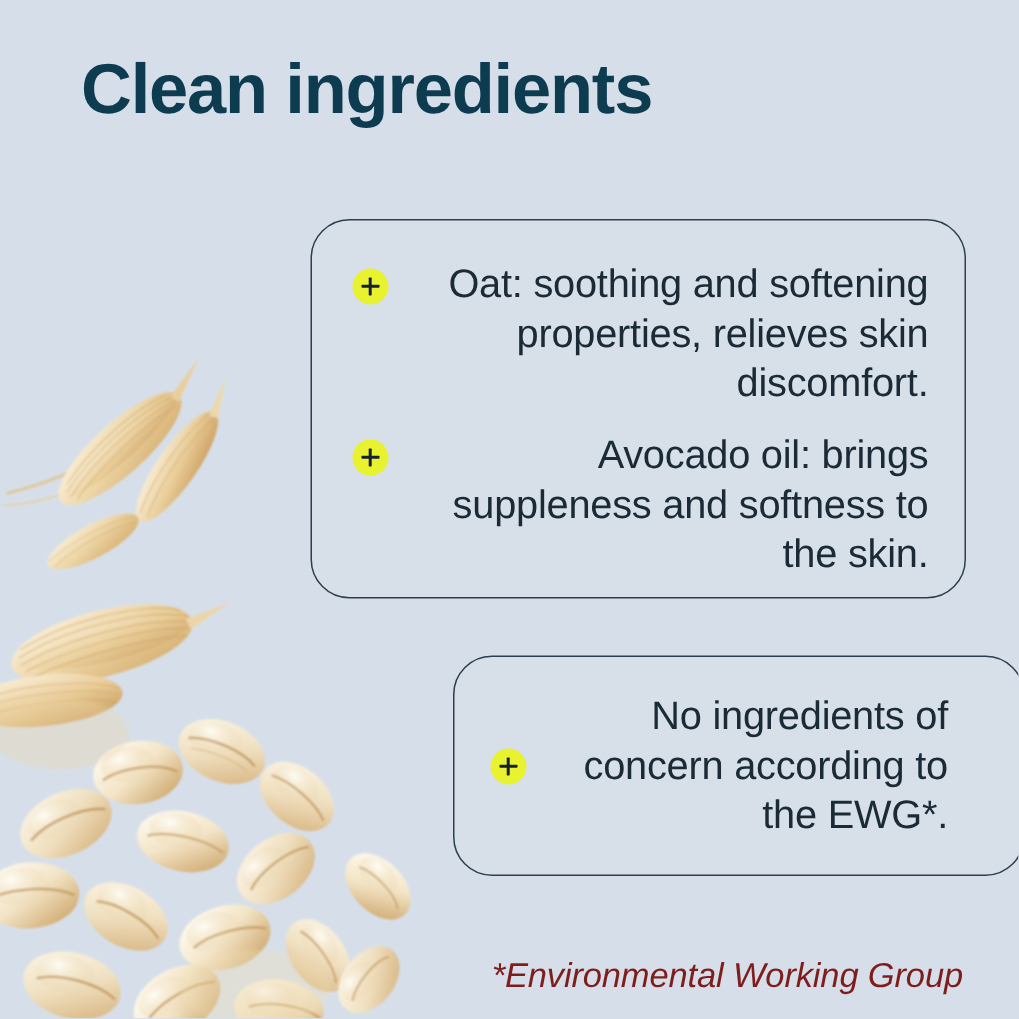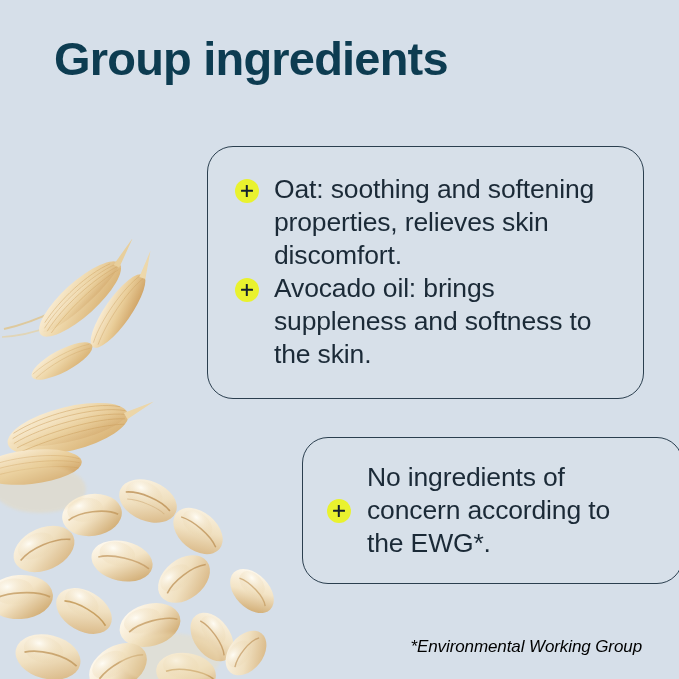--- a/index.html
+++ b/index.html
@@ -72,21 +72,21 @@
     display: flex;
     align-items: center;
   }
 
   
   .bullet-row {
     display: flex;
     align-items: flex-start;
     padding-left: 27px;
   }
-  #card-ingredients .bullet-row + .bullet-row { margin-top: 0; }
+  #card-ingredients .bullet-row + .bullet-row { margin-top: 15px; }
 
   .plus-badge {
     flex: 0 0 auto;
     width: 24px;
     height: 24px;
     border-radius: 50%;
     background: #e9f22e;
     position: relative;
     margin-top: 6px;
     margin-right: 15px;
@@ -108,38 +108,39 @@
     height: 2.4px; width: 12px;
     transform: translateY(-50%);
   }
 
   .bullet-text {
     font-size: 26.5px;
     line-height: 33px;
     color: #1b2a37;
     letter-spacing: -0.15px;
     max-width: 345px;
+    text-align: right;
   }
 
   
   #card-ewg .bullet-row {
     align-items: center;
     padding-left: 24px;
   }
   #card-ewg .plus-badge { margin-top: 0; margin-right: 16px; }
   #card-ewg .bullet-text { max-width: 265px; }
 
   
   #footnote {
     position: absolute;
     right: 37px;
     top: 637px;
-    font-size: 17px;
+    font-size: 23px;
     font-style: italic;
-    color: #000000;
+    color: #7f1d1d;
     letter-spacing: -0.1px;
     white-space: nowrap;
   }
 </style>
 </head>
 <body>
 
 <div id="canvas">
 
   <div id="oats-art">
@@ -318,21 +319,21 @@
         </g>
       </g>
 
       <g filter="url(#softer)" opacity="0.35">
         <ellipse cx="40" cy="250" rx="46" ry="24" fill="#ecd6a8"></ellipse>
         <ellipse cx="170" cy="420" rx="50" ry="26" fill="#f0dfb8"></ellipse>
       </g>
     </svg>
   </div>
 
-  <h1 id="page-title">Group ingredients</h1>
+  <h1 id="page-title">Clean ingredients</h1>
 
   <div id="card-ingredients" class="card">
 
     <div class="bullet-row">
       <span class="plus-badge"></span>
       <span class="bullet-text">Oat: soothing and softening properties, relieves skin discomfort.</span>
     </div>
 
     <div class="bullet-row">
       <span class="plus-badge"></span>

